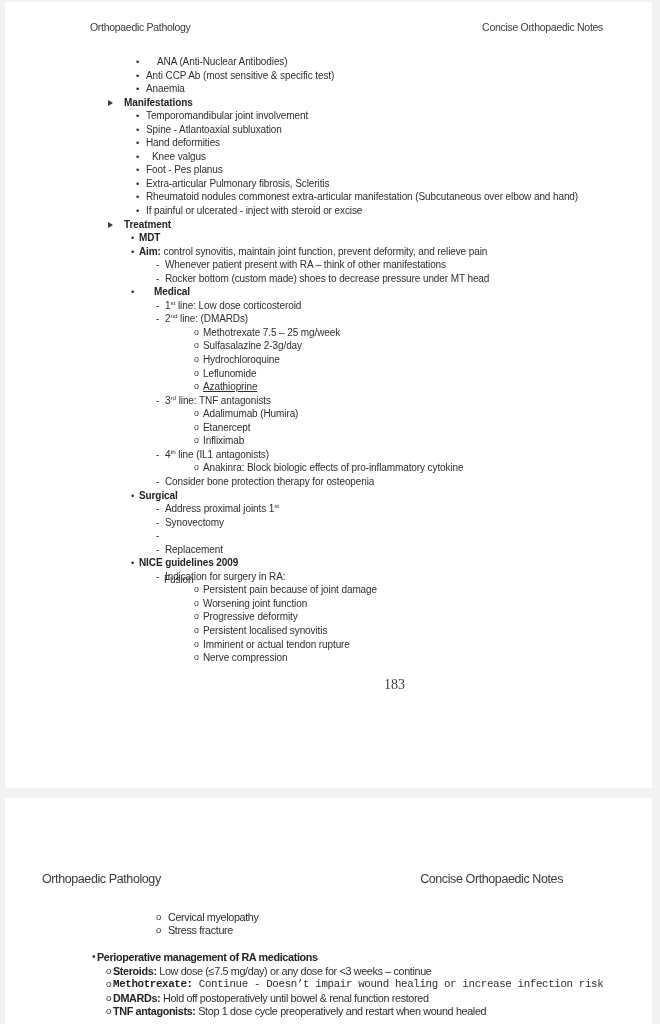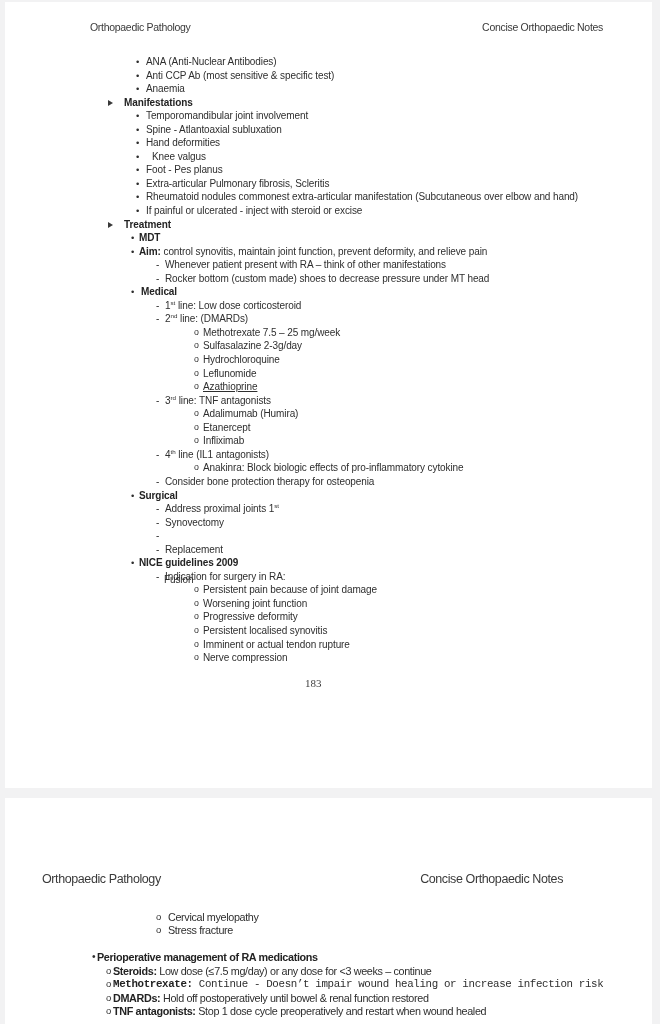--- a/index.html
+++ b/index.html
@@ -37,34 +37,34 @@
     width:0;height:0;top:3.2px;
     border-left:5px solid var(--heading-color,#3a3a3a);
     border-top:3.2px solid transparent;
     border-bottom:3.2px solid transparent;
   }
   .text{position:absolute;top:0;white-space:nowrap;}
   .b{font-weight:700;color:#232323;}
   sup{font-size:0.62em;vertical-align:super;line-height:0;letter-spacing:0;}
 
   .pageno{
-    position:absolute;left:300px;top:675px;width:100px;text-align:left;
-    font-family:"Liberation Serif",serif;font-size:11px;color:#3d3d3d;
+    position:absolute;left:300px;top:675px;width:100px;text-align:right;
+    font-family:"Liberation Serif",serif;font-size:14px;color:#3d3d3d;
   }
 </style>
 </head>
 <body>
 
 <div class="page page1">
   <div class="hdr hdr-l1">Orthopaedic Pathology</div>
   <div class="hdr hdr-r1">Concise Orthopaedic Notes</div>
   <div class="content content1">
       <div class="line">
         <span class="marker marker-bullet" style="left: 131px;">•</span>
-        <span class="text" style="left: 141px;"><span>ANA (Anti-Nuclear Antibodies)</span></span>
+        <span class="text" style="left: 152px;"><span>ANA (Anti-Nuclear Antibodies)</span></span>
       </div>
       <div class="line">
         <span class="marker marker-bullet" style="left: 131px;">•</span>
         <span class="text" style="left: 141px;"><span>Anti CCP Ab (most sensitive &amp; specific test)</span></span>
       </div>
       <div class="line">
         <span class="marker marker-bullet" style="left: 131px;">•</span>
         <span class="text" style="left: 141px;"><span>Anaemia</span></span>
       </div>
       <div class="line">
@@ -118,21 +118,21 @@
       <div class="line">
         <span class="marker " style="left: 151px;">-</span>
         <span class="text" style="left: 160px;"><span>Whenever patient present with RA – think of other manifestations</span></span>
       </div>
       <div class="line">
         <span class="marker " style="left: 151px;">-</span>
         <span class="text" style="left: 160px;"><span>Rocker bottom (custom made) shoes to decrease pressure under MT head</span></span>
       </div>
       <div class="line">
         <span class="marker marker-bullet" style="left: 126px;">•</span>
-        <span class="text" style="left: 136px;"><span class="b">Medical</span></span>
+        <span class="text" style="left: 149px;"><span class="b">Medical</span></span>
       </div>
       <div class="line">
         <span class="marker " style="left: 151px;">-</span>
         <span class="text" style="left: 160px;"><span>1</span><sup>st</sup><span> line: Low dose corticosteroid</span></span>
       </div>
       <div class="line">
         <span class="marker " style="left: 151px;">-</span>
         <span class="text" style="left: 160px;"><span>2</span><sup>nd</sup><span> line: (DMARDs)</span></span>
       </div>
       <div class="line">

